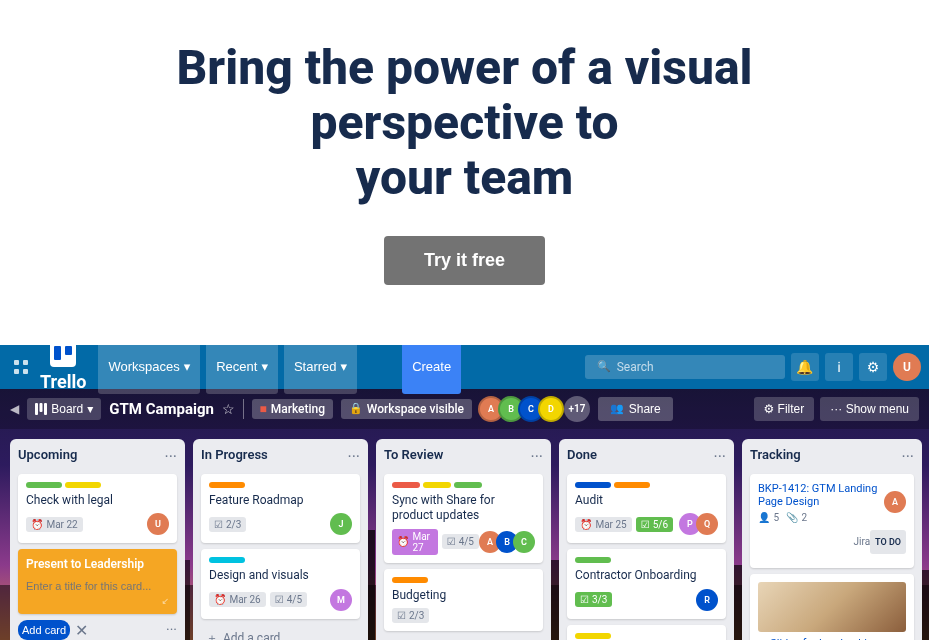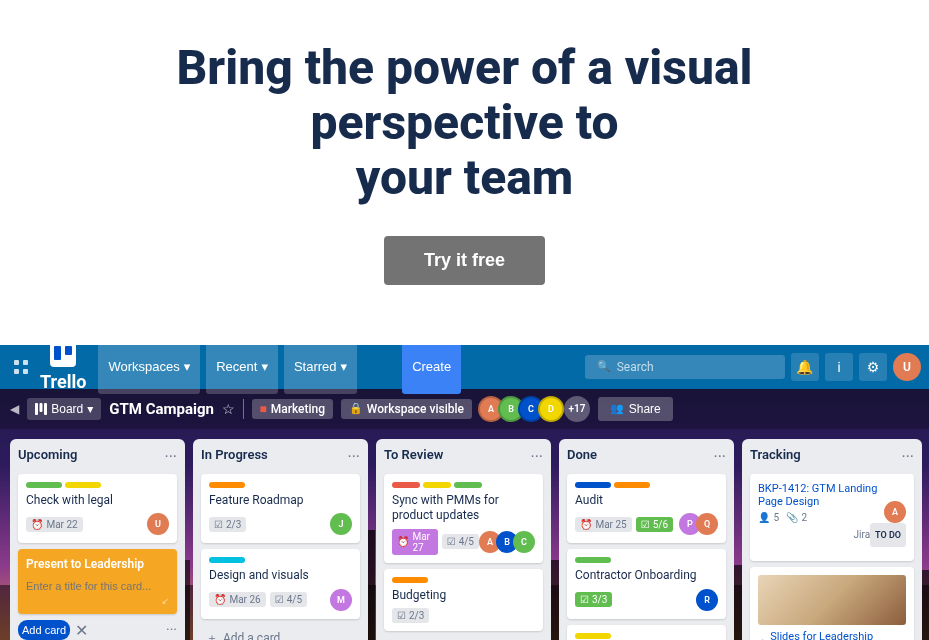--- a/index.html
+++ b/index.html
@@ -659,20 +659,30 @@
         <div class="plus-badge">
           <span>+17</span>
         </div>
       </div>
 
       <button class="share-btn">
         <span style="font-size:11px;">👥</span>
         <span>Share</span>
       </button>
 
+      <div class="board-bar-right">
+        <button class="filter-btn">
+          <span>⚙</span>
+          <span>Filter</span>
+        </button>
+        <button class="filter-btn">
+          <span>···</span>
+          <span>Show menu</span>
+        </button>
+      </div>
     </div>
 
     <div class="kanban-area">
 
       <div class="kanban-col">
         <div class="col-header">
           <span class="col-title">Upcoming</span>
           <span class="col-more">···</span>
         </div>
 
@@ -757,21 +767,21 @@
           <span class="col-title">To Review</span>
           <span class="col-more">···</span>
         </div>
 
         <div class="card">
           <div class="card-labels">
             <div class="label" style="background:#eb5a46;width:28px;"></div>
             <div class="label" style="background:#f2d600;width:28px;"></div>
             <div class="label" style="background:#61bd4f;width:28px;"></div>
           </div>
-          <div class="card-title">Sync with PMMs for product updates</div>
+          <div class="card-title">Sync with Share for product updates</div>
           <div class="card-meta">
             <div style="display:flex;gap:4px;align-items:center;">
               <div class="card-badge purple-bg">
                 <span>⏰</span>
                 <span>Mar 27</span>
               </div>
               <div class="card-badge">
                 <span>☑</span>
                 <span>4/5</span>
               </div>
@@ -856,21 +866,21 @@
 
       </div>
 
       <div class="kanban-col tracking-col">
         <div class="col-header">
           <span class="col-title">Tracking</span>
           <span class="col-more">···</span>
         </div>
 
         <div class="card">
-          <div style="display:flex;justify-content:space-between;align-items:flex-end;margin-bottom:0;">
+          <div style="display:flex;justify-content:space-between;align-items:center;margin-bottom:7px;">
             <div style="flex:1;">
               <a class="tracking-card-link">BKP-1412: GTM Landing Page Design</a>
               <div class="counter-badge">
                 <span>👤</span>
                 <span>5</span>
                 <span style="margin-left:4px;">📎</span>
                 <span>2</span>
               </div>
             </div>
             <div class="card-avatar" style="background:#e07b53;margin-left:4px;">A</div>

